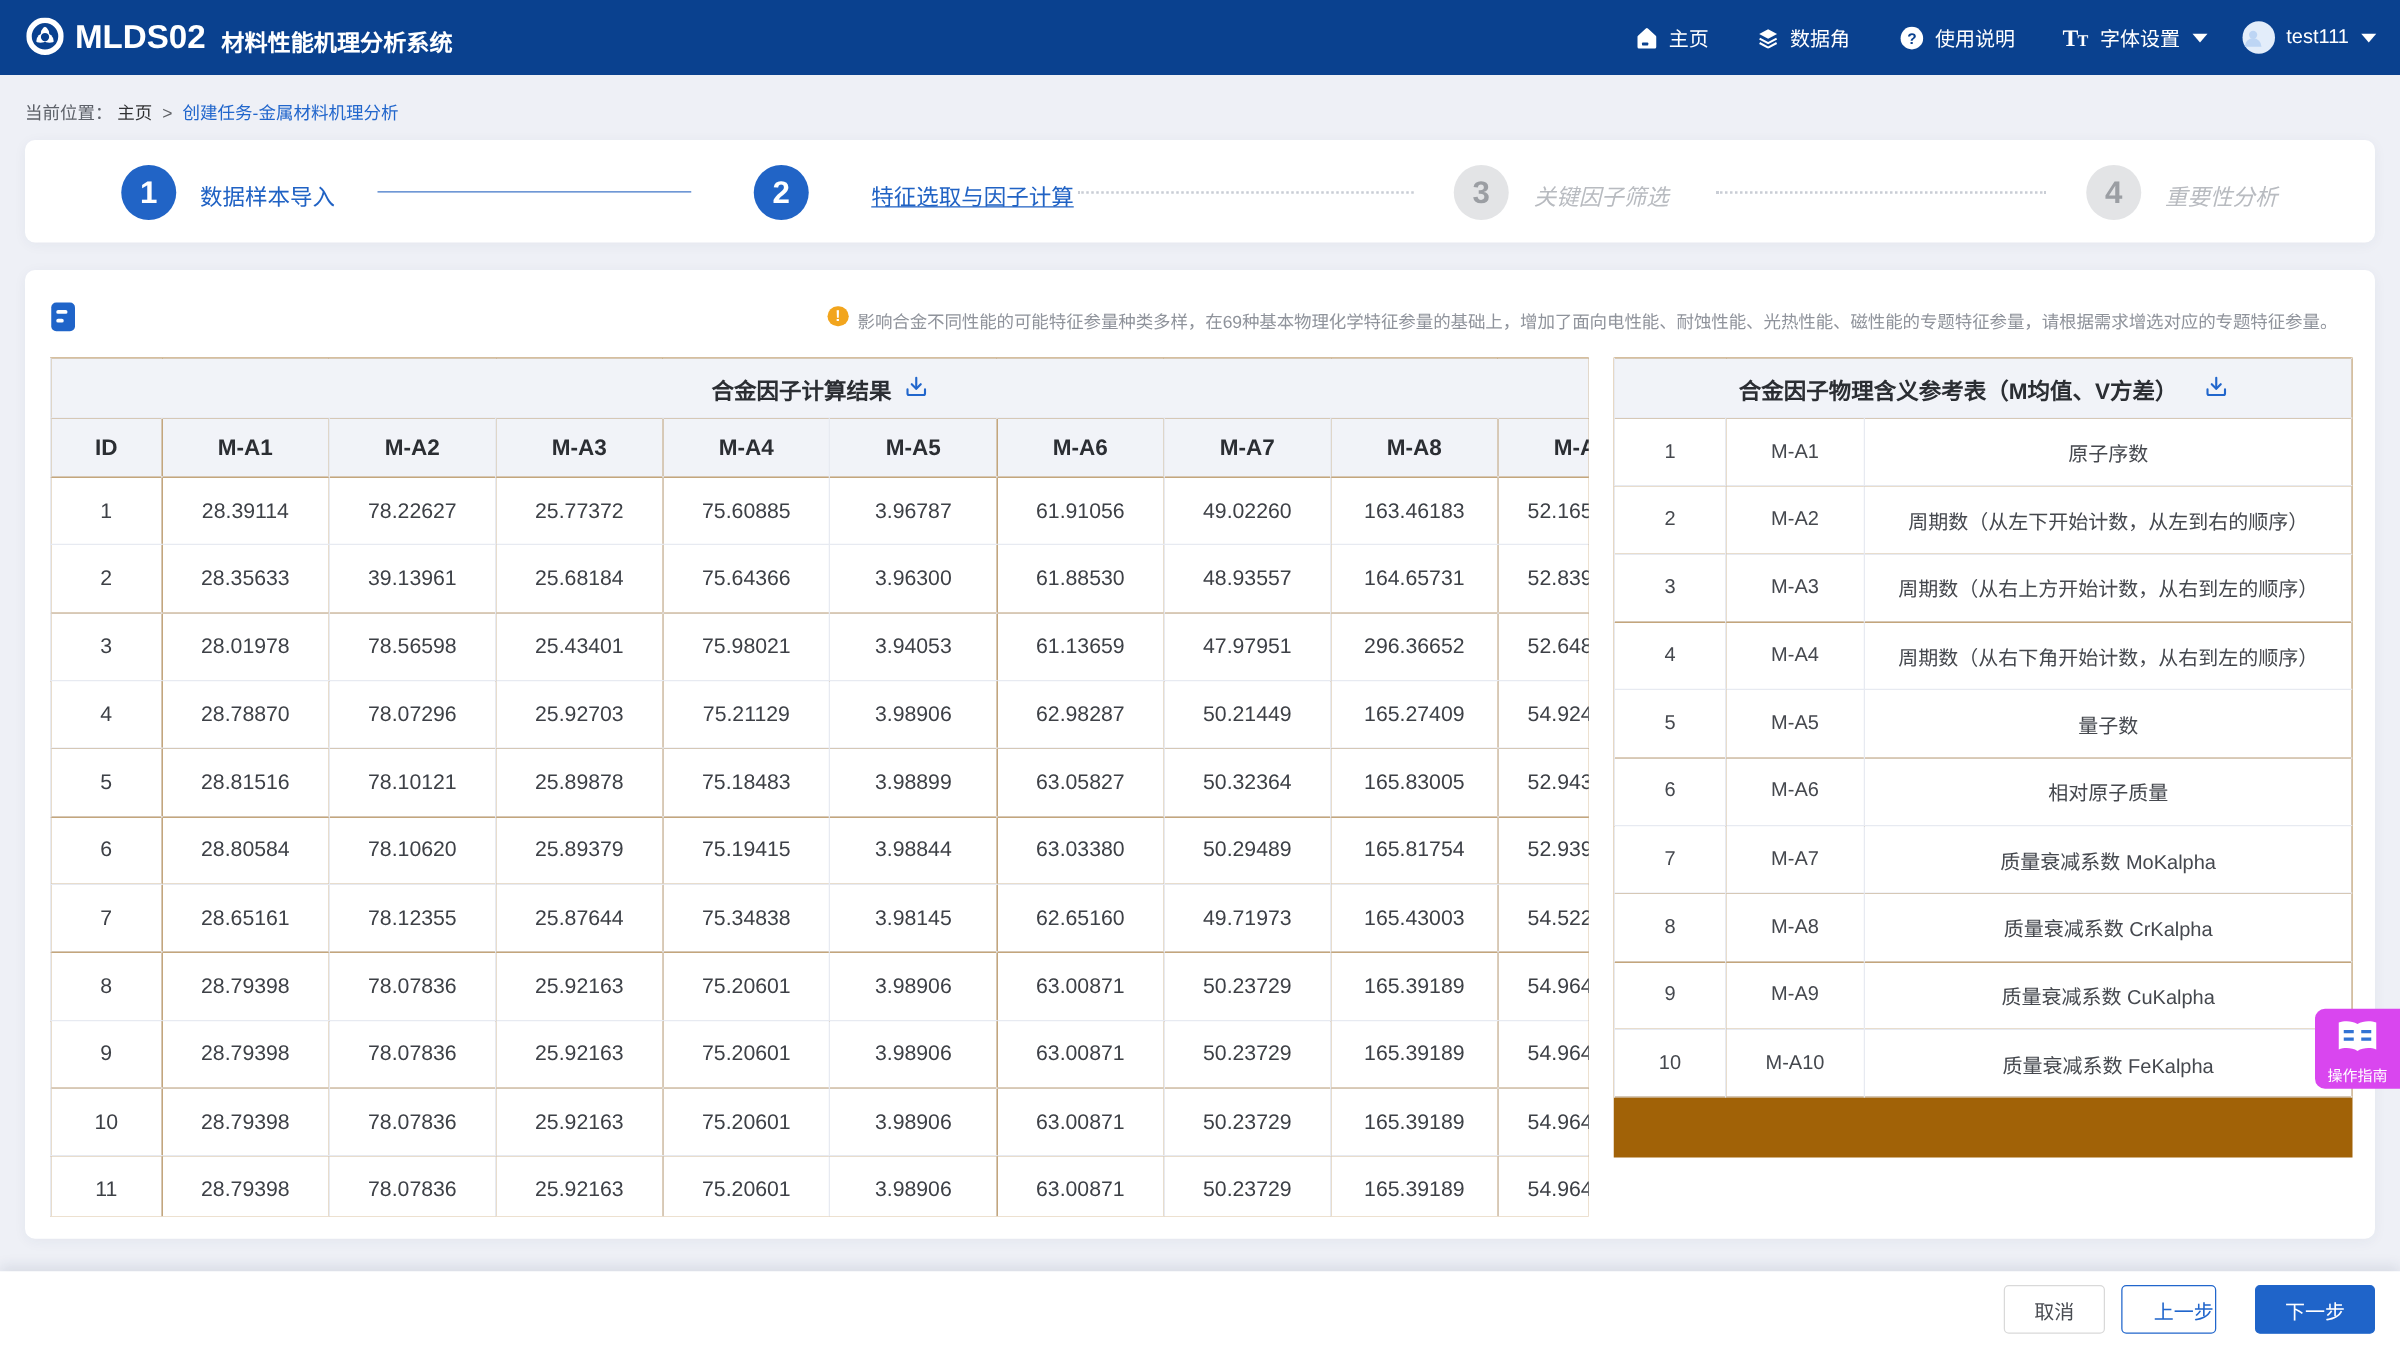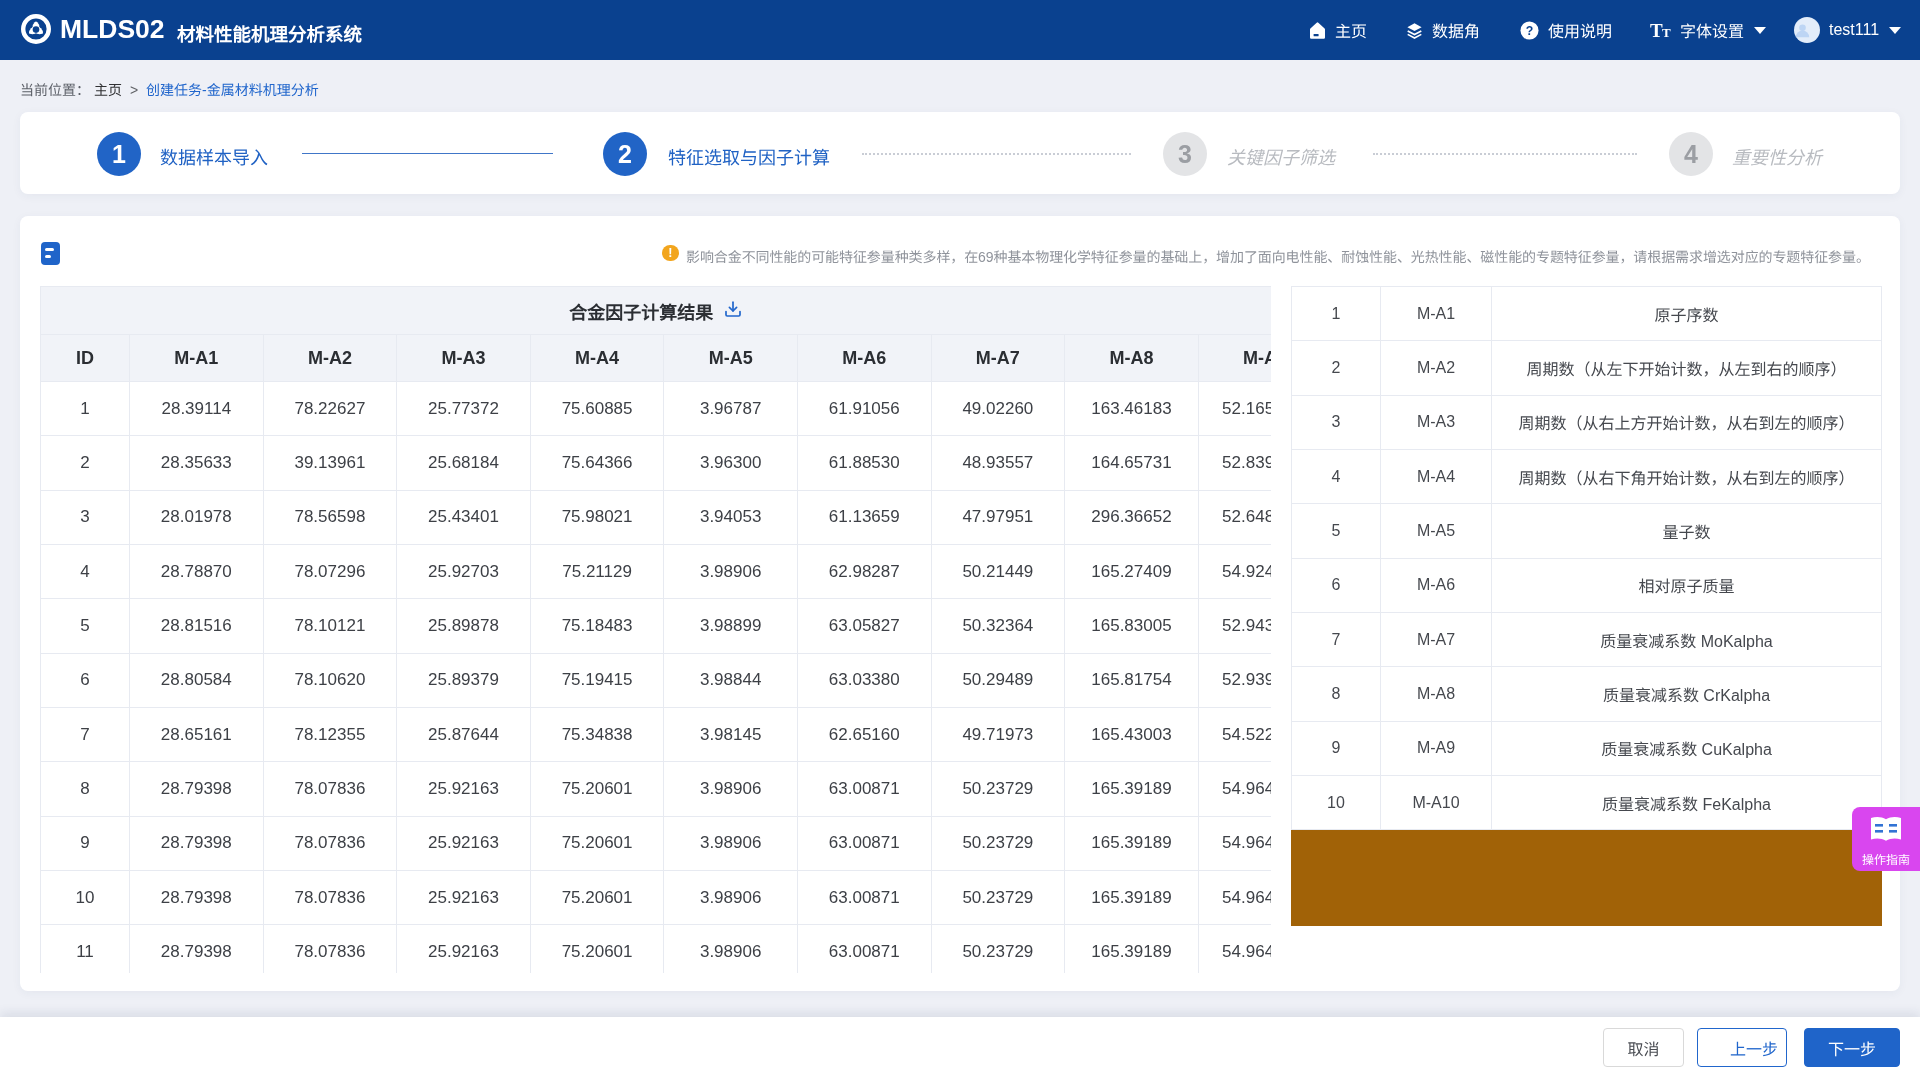--- a/index.html
+++ b/index.html
@@ -127,21 +127,21 @@
   </div>
 </div>
 
 <div class="crumb"><span style="color:#5d6169;">当前位置：</span><span class="home">&nbsp;主页</span><span class="sep">&gt;</span><a>创建任务-金属材料机理分析</a></div>
 
 <div class="card steps"></div>
 <div class="scir on" style="left:97px;">1</div>
 <div class="slab on" style="left:160px;">数据样本导入</div>
 <div class="sline solid" style="left:302px;width:251px;"></div>
 <div class="scir on" style="left:603px;">2</div>
-<div class="slab on" style="left:668px;">特征选取与因子计算</div>
+<div class="slab on" style="left:697px;text-decoration:underline;">特征选取与因子计算</div>
 <div class="sline dot" style="left:862px;width:269px;"></div>
 <div class="scir off" style="left:1163px;">3</div>
 <div class="slab off" style="left:1227px;">关键因子筛选</div>
 <div class="sline dot" style="left:1373px;width:264px;"></div>
 <div class="scir off" style="left:1669px;">4</div>
 <div class="slab off" style="left:1732px;">重要性分析</div>
 
 <div class="card main"></div>
 <div class="task-ic">
     <i style="top:6px;width:9px;"></i>
@@ -324,20 +324,27 @@
 </div>
 
 <div class="twrap rwrap">
 <table class="rtable">
 <colgroup>
         <col style="width:89px">
         <col style="width:111px">
         <col style="width:390px">
       </colgroup>
 <tbody>
+        <tr class="trow">
+          <td colspan="3"><span class="ttl">合金因子物理含义参考表（M均值、V方差）</span><span class="dl" style="margin-left:22px;"><svg width="18" height="18" viewBox="0 0 18 18" fill="none" stroke="#2166cc" stroke-width="1.7" stroke-linecap="round" stroke-linejoin="round">
+                <path d="M9 2.2v8.6"></path>
+                <path d="M5.4 7.4 9 11l3.6-3.6"></path>
+                <path d="M2 11.5v3.3a1.2 1.2 0 0 0 1.2 1.2h11.6a1.2 1.2 0 0 0 1.2-1.2v-3.3"></path>
+              </svg></span></td>
+        </tr>
 <tr class="drow">
           <td>1</td>
           <td>M-A1</td>
           <td>原子序数</td>
         </tr>
 <tr class="drow">
           <td>2</td>
           <td>M-A2</td>
           <td>周期数（从左下开始计数，从左到右的顺序）</td>
         </tr>
@@ -380,21 +387,21 @@
           <td>10</td>
           <td>M-A10</td>
           <td>质量衰减系数 FeKalpha</td>
         </tr>
 </tbody>
     </table>
 </div>
 
 <div class="foot"></div>
 <button class="btn" style="left:1603px;width:81px;">取消</button>
-<button class="btn btn-prev" style="left:1697px;width:90px;padding-left:24px;">上一步</button>
+<button class="btn btn-prev" style="left:1697px;width:76px;padding-left:24px;">上一步</button>
 <button class="btn btn-next" style="left:1804px;width:96px;">下一步</button>
 
 <div class="guide">
   <svg width="34" height="28" viewBox="0 0 34 28" style="margin-top:9px;">
     <path fill="#fff" d="M2 2c4.5-1.6 10.5-1.6 15 1.2C21.5.4 27.5.4 32 2v21.5c-4.5-1.6-10.5-1.6-15 1.2c-4.5-2.8-10.5-2.8-15-1.2z"></path>
     <rect x="6" y="8" width="8" height="2.6" fill="#3273d4"></rect>
       <rect x="6" y="14" width="8" height="2.6" fill="#3273d4"></rect>
     <rect x="20" y="8" width="8" height="2.6" fill="#3273d4"></rect>
       <rect x="20" y="14" width="8" height="2.6" fill="#3273d4"></rect>
   </svg>

